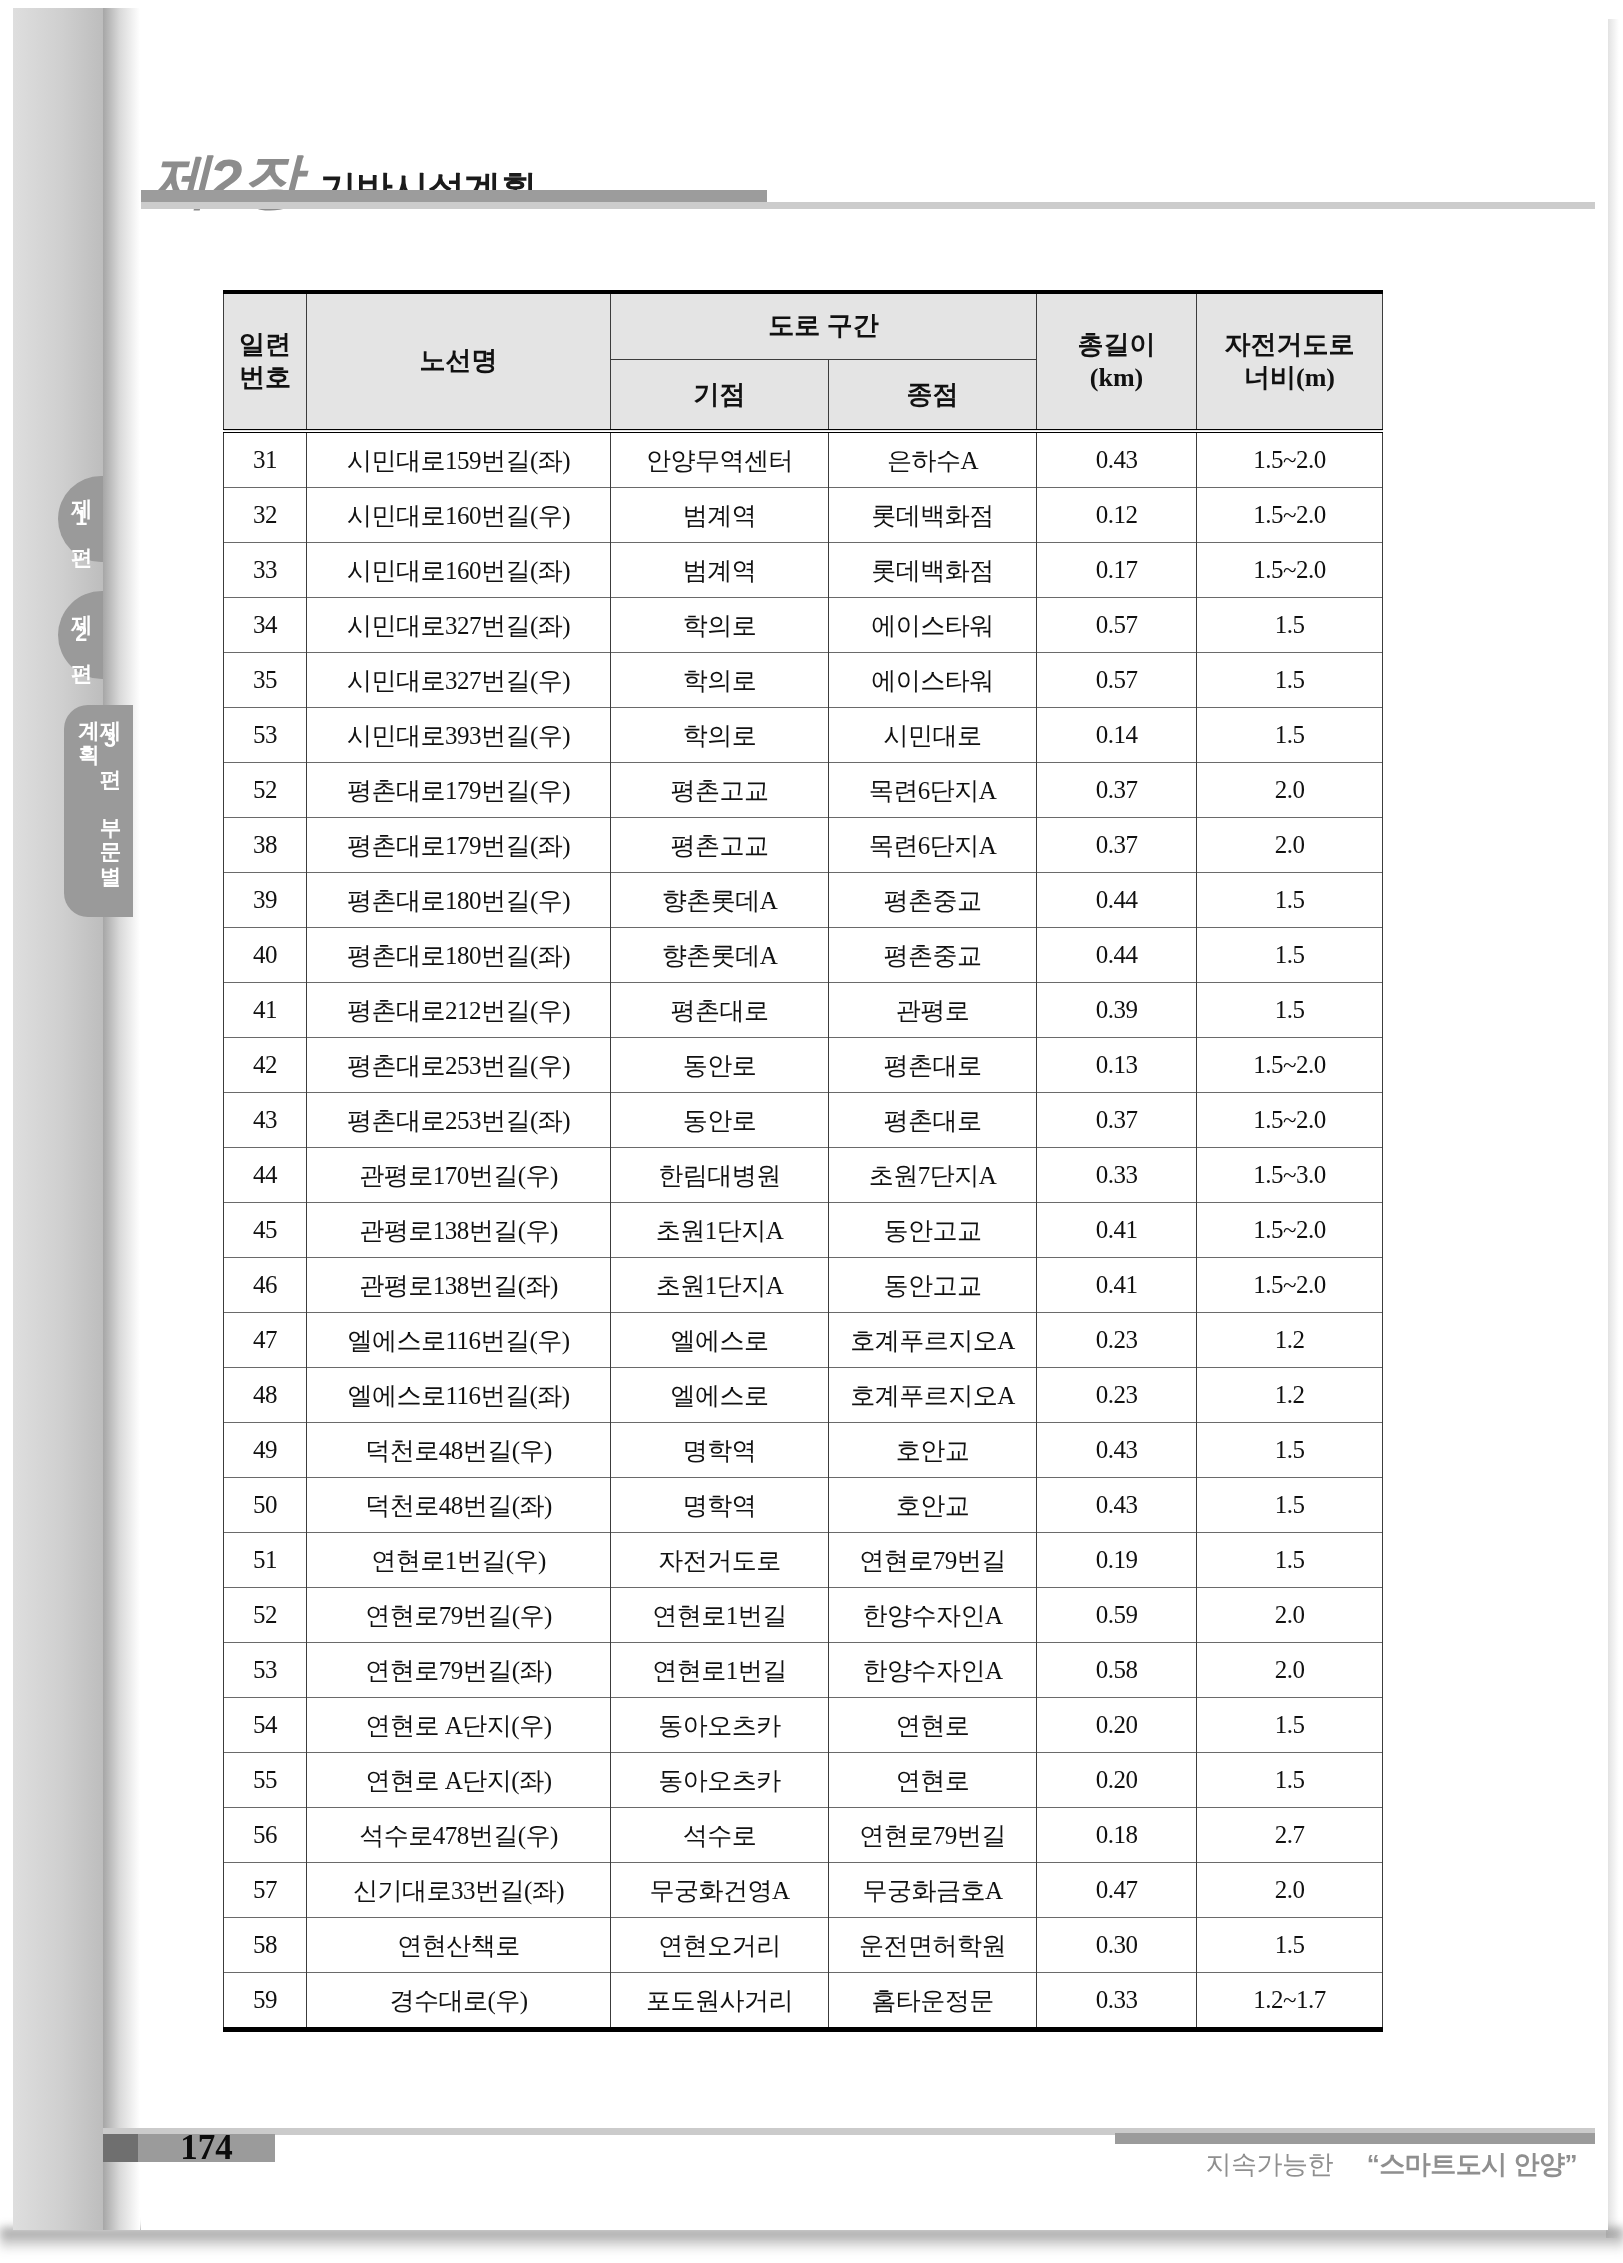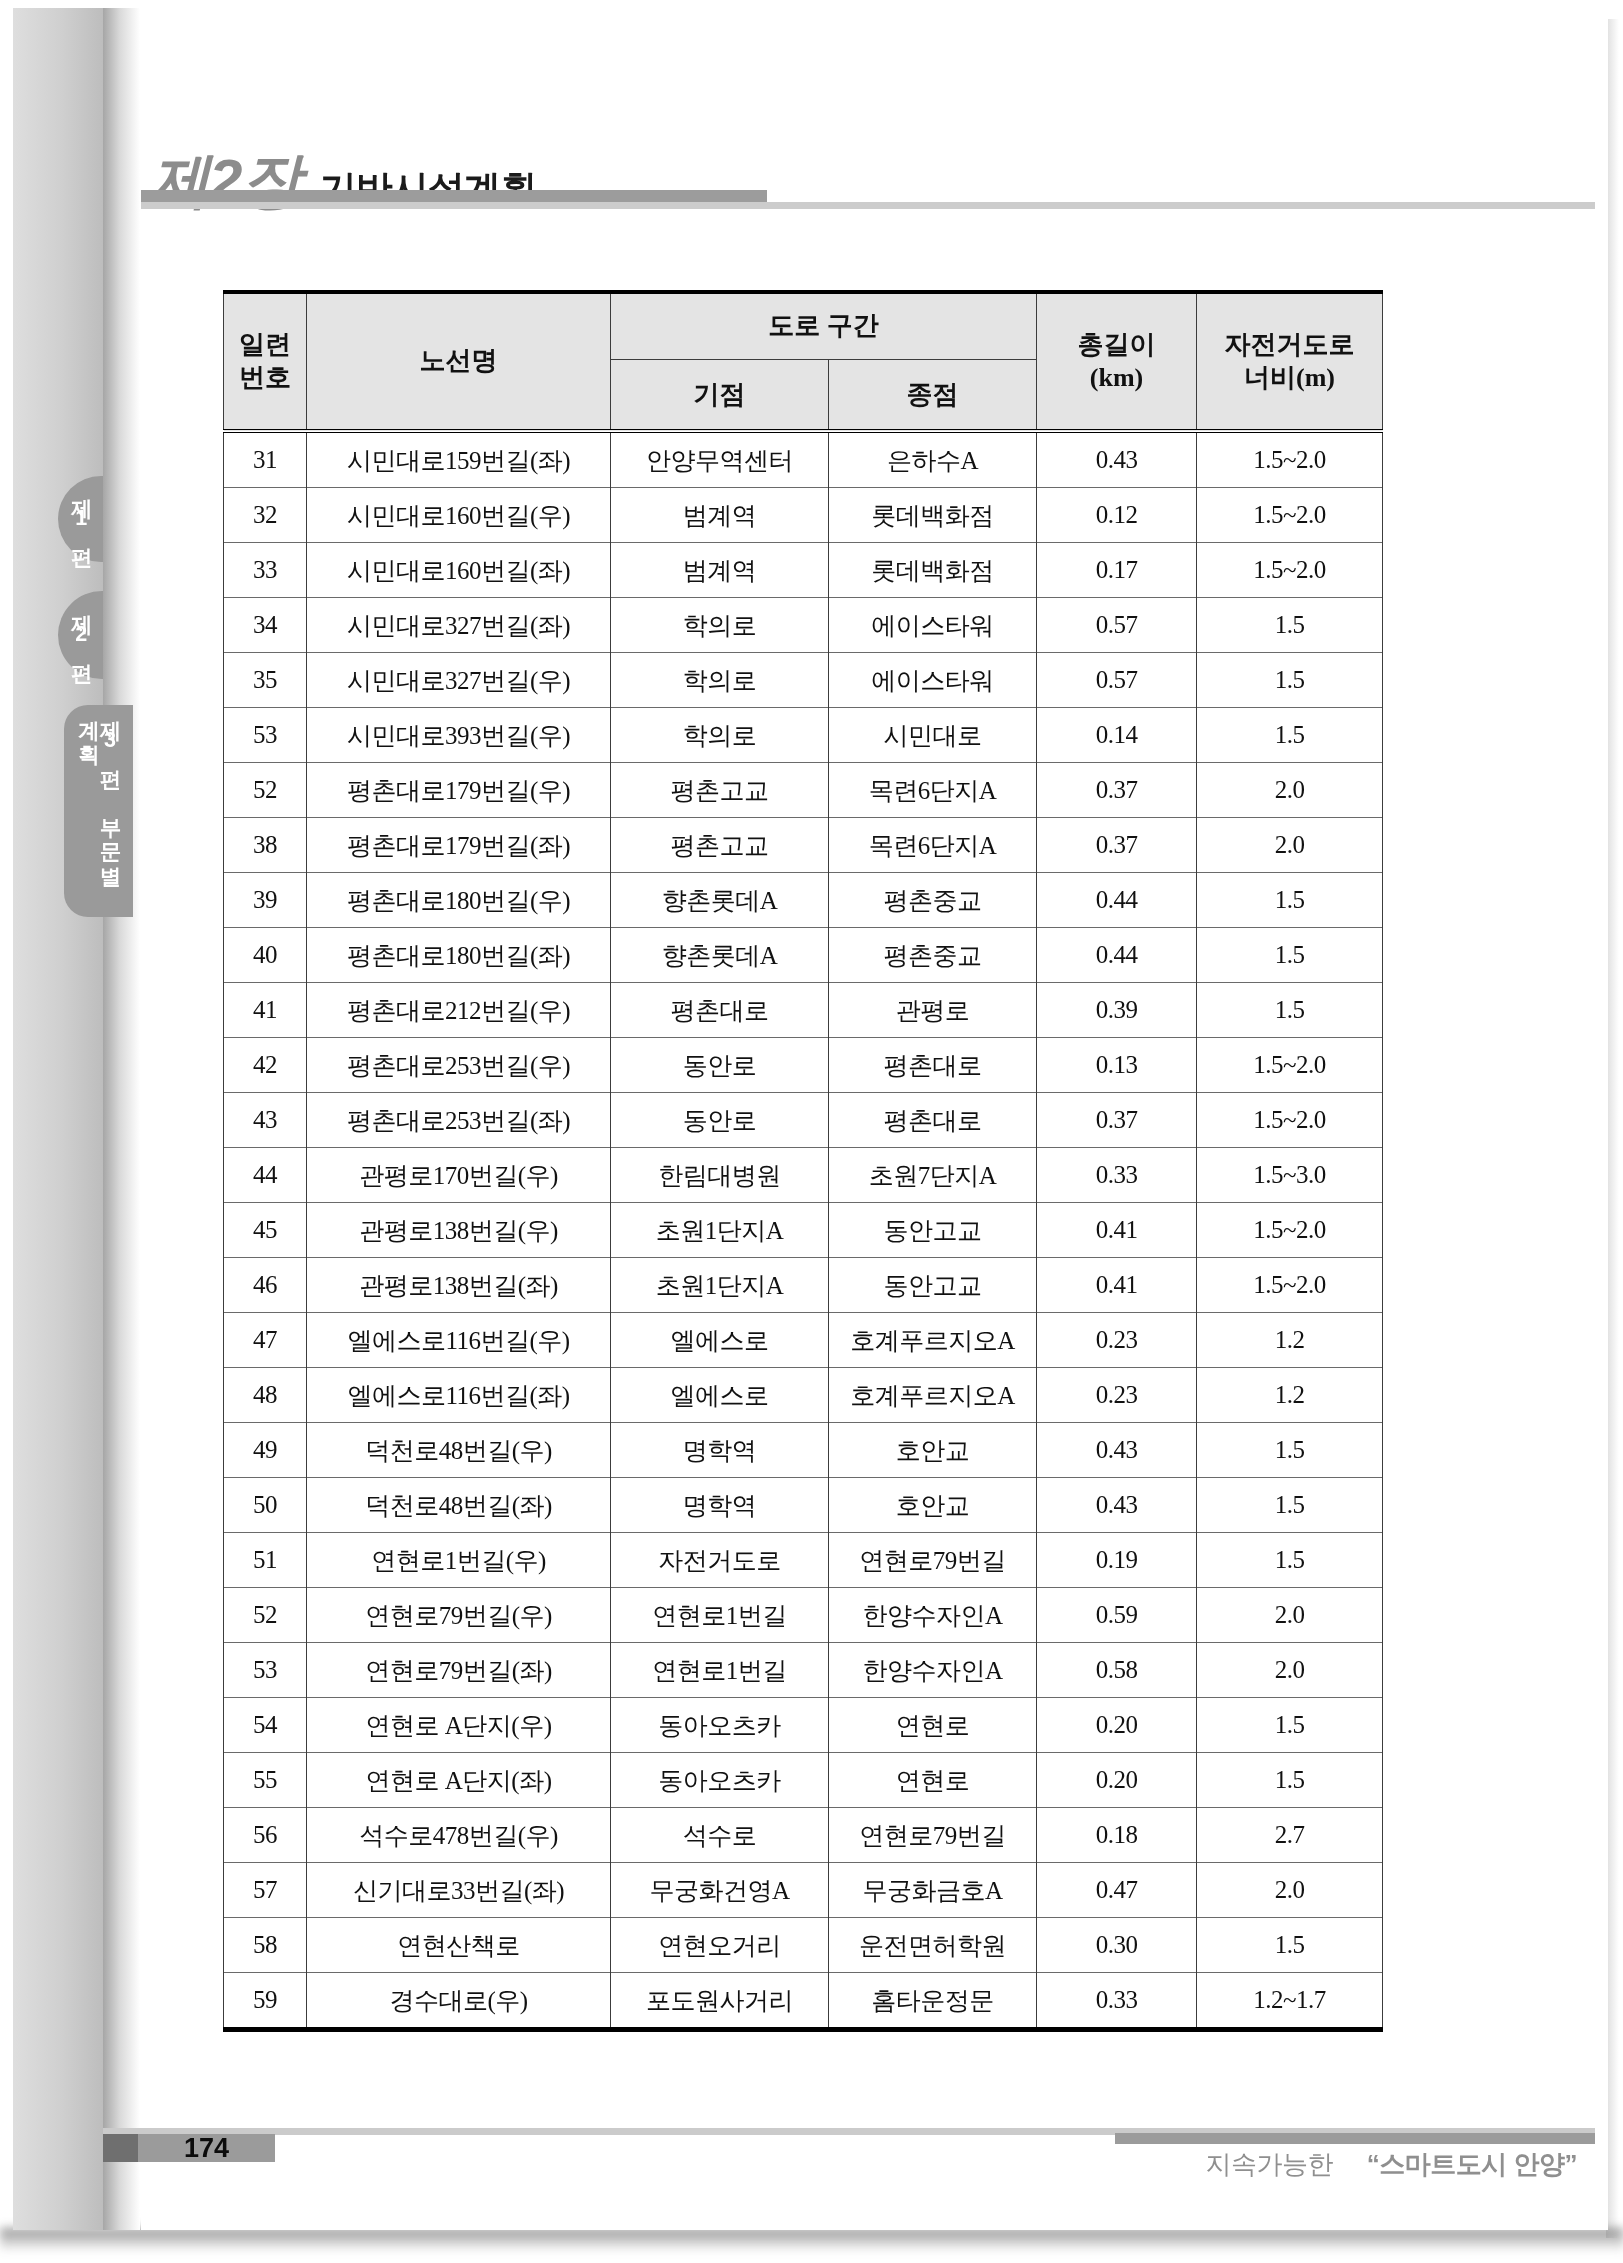--- a/index.html
+++ b/index.html
@@ -75,22 +75,22 @@
     text-align:center; vertical-align:middle; height:54px;
     letter-spacing:-0.5px; padding:0 1.9px;
     overflow:hidden; white-space:nowrap;
   }
   
   .footer-line  { position:absolute; left:103px; top:2128px; width:1492px; height:6.6px; background:#cbcbcb; z-index:3; }
   .badge-dark   { position:absolute; left:103px; top:2134px; width:35px; height:28px; background:#6f6f6f; z-index:4; }
   .badge        {
     position:absolute; left:138px; top:2134px; width:137px; height:28px; background:#9b9b9b; z-index:4;
     display:flex; align-items:center; justify-content:center;
-    font-family:Liberation Sans, sans-serif;
-    font-size:27px; font-weight:bold; color:#0c0c0c;text-align:center;
+    font-family:Liberation Serif, serif;
+    font-size:35px; font-weight:bold; color:#0c0c0c;text-align:center;
   }
   .footer-bar   { position:absolute; left:1115px; top:2133px; width:480px; height:11.2px; background:#9b9b9b; z-index:4; }
   .slogan {
     position:absolute; right:47px; top:2147px; z-index:4;
     font-family:"Liberation Sans","DejaVu Sans",sans-serif;
     font-size:26px; color:#8f8f8f; letter-spacing:-0.5px;
   }
   .slogan .quoted { font-weight:bold;margin-left:27px; }
 </style>
 </head>

